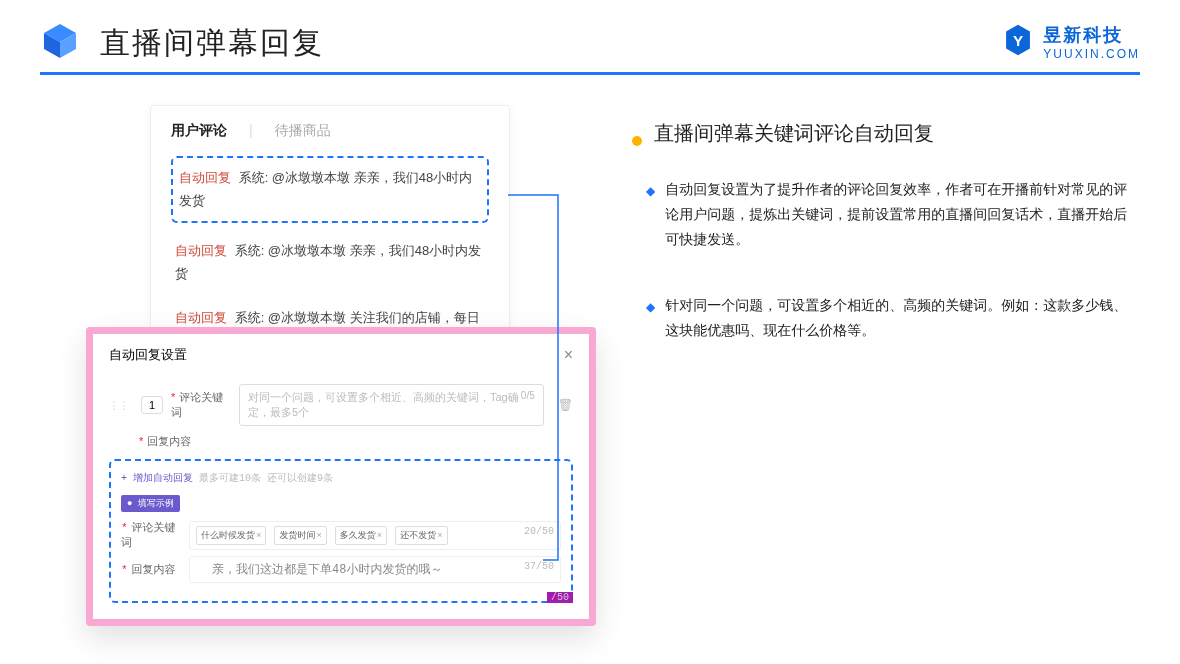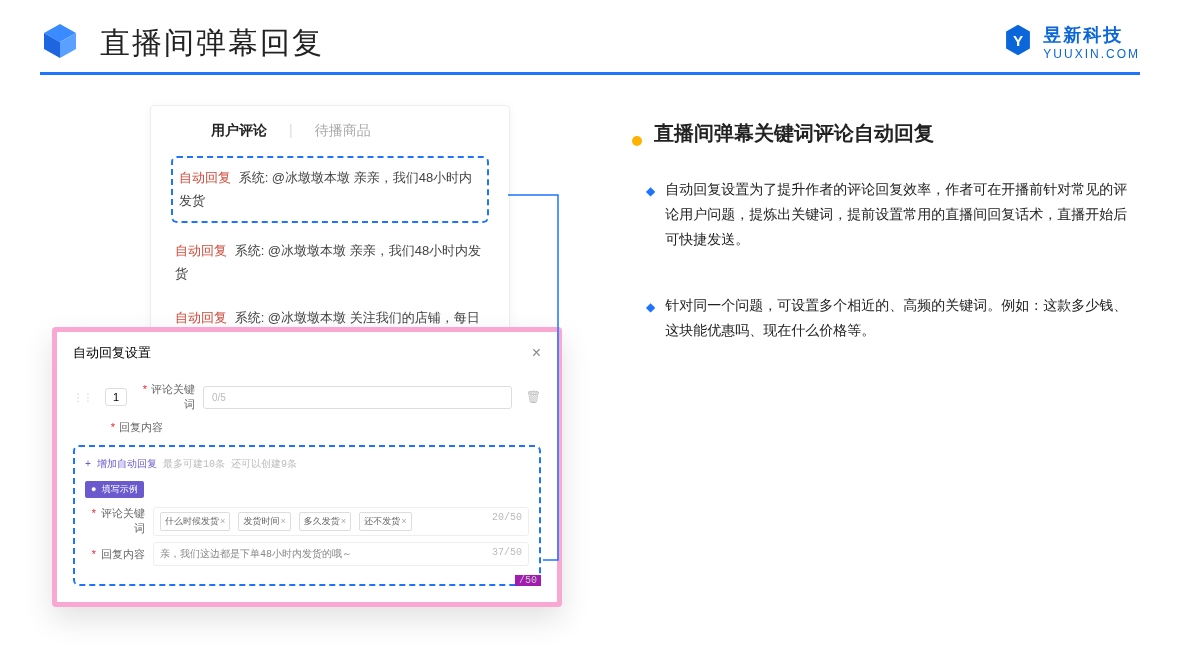--- a/index.html
+++ b/index.html
@@ -15,61 +15,61 @@
 .brand-sub { color: #0b66d9; font-size: 12px; letter-spacing: 2px; }
 .divider { height: 3px; background: #1e73ff; margin: 0 40px 30px 40px; }
 
 .body { display: flex; padding: 0 40px; }
 .left-col { width: 500px; position: relative; }
 .right-col { flex: 1; padding-left: 80px; padding-top: 15px; }
 
 
 .comments-card { width: 360px; margin-left: 110px; background: #fff; border: 1px solid #eee; border-radius: 4px; padding: 16px 20px 20px 20px; box-shadow: 0 2px 10px rgba(0,0,0,0.05); position: relative; z-index: 1; }
 .tabs { display: flex; gap: 22px; font-size: 14px; margin-bottom: 16px; }
-.tab-active { font-weight: 700; color: #222; margin-left: 40px; }
+.tab-active { font-weight: 700; color: #222; }
 .tab-inactive { color: #aaa; }
 .tab-divider { color: #ddd; }
 .comment-row { font-size: 13px; color: #444; line-height: 1.8; margin-bottom: 8px; padding: 6px 4px; }
 .auto-label { color: #d14b3c; margin-right: 4px; text-align: right; }
 .highlighted { border: 2px dashed #1e73ff; border-radius: 6px; padding: 8px 6px; margin-bottom: 10px; position: relative; }
 
 
-.settings-card { position: absolute; top: 222px; left: 12px; width: 510px; background: #fff; border: 5px solid #f9a8d4; border-radius: 4px; box-shadow: 0 12px 30px rgba(0,0,0,0.12); z-index: 2; padding: 12px 16px 16px 16px; }
+.settings-card { position: absolute; top: 222px; left: 46px; width: 510px; background: #fff; border: 7px solid #f9a8d4; border-radius: 4px; box-shadow: 0 12px 30px rgba(0,0,0,0.12); z-index: 2; padding: 12px 16px 16px 16px; }
 .settings-header { display: flex; justify-content: space-between; align-items: center; font-size: 13px; margin-bottom: 20px; }
 .close-x { color: #888; font-size: 16px; }
 .form-block { display: flex; align-items: center; gap: 8px; margin-bottom: 8px; font-size: 11px; }
-.form-label { width: 60px; text-align: right; color: #666; font-size: 11px; }
+.form-label { width: 60px; text-align: left; color: #666; font-size: 11px; }
 .req { color: #e23; margin-right: 4px; }
 .form-input { flex: 1; border: 1px solid #ddd; border-radius: 3px; padding: 5px 8px; color: #bbb; font-size: 11px; display: flex; justify-content: space-between; }
 .counter { color: #bbb; font-size: 10px; }
 .idx-box { border: 1px solid #ddd; padding: 2px 4px; font-size: 11px; border-radius: 3px; width: 22px; text-align: center; margin-left: 4px; }
 .trash { color: #bbb; font-size: 12px; margin-left: 6px; }
 .dots-handle { color: #ccc; font-size: 10px; }
 
 .example-wrap { border: 2px dashed #1e73ff; border-radius: 6px; padding: 10px 10px 12px 10px; margin-top: 10px; position: relative; font-family: Liberation Mono, monospace; }
 .add-link { color: #6a5acd; font-size: 10px; margin-bottom: 8px; display: flex; gap: 6px; align-items: center; }
 .add-link .hint { color: #bbb; }
 .example-badge { background: #6a5acd; color: #fff; font-size: 9px; padding: 2px 6px; border-radius: 2px; display: inline-block; margin-bottom: 8px; }
 .tag { display: inline-block; border: 1px solid #ddd; font-size: 9px; padding: 2px 4px; margin-right: 2px; color: #666; border-radius: 2px; }
 .tag-x { color: #aaa; margin-left: 1px; }
 .example-row { display: flex; align-items: center; gap: 8px; font-size: 10px; margin-bottom: 6px; }
 .example-input { flex: 1; border: 1px solid #eee; border-radius: 3px; padding: 4px 6px; display: flex; justify-content: space-between; align-items: flex-start; }
-.example-text { color: #888; font-size: 10px; }
+.example-text { color: #888; font-size: 12px; margin-left: 16px; }
 .ghost-counter { position: absolute; right: -2px; bottom: -2px; color: #ccc; font-size: 10px; background:#a21caf; padding:0 4px; }
 
 
 .connector { position: absolute; z-index: 3; pointer-events: none; }
 .connector svg { overflow: visible; }
 
 
 .section-head { display: flex; align-items: center; gap: 10px; margin-bottom: 30px; }
 .dots-icon { position: relative; width: 24px; height: 24px; }
 .dot-blue { width: 20px; height: 20px; background: #1e73ff; border-radius: 50%; }
 .dot-yellow { width: 10px; height: 10px; background: #ffb300; border-radius: 50%; position: absolute; left: 12px; top: 14px; }
-.section-title { font-size: 20px; font-weight: 700; color: #222; text-align: center; }
+.section-title { font-size: 20px; font-weight: 400; color: #222; text-align: center; }
 .bullet-item { display: flex; gap: 10px; margin-left: 26px; margin-bottom: 40px; font-size: 14px; line-height: 1.8; color: #222; }
 .diamond { color: #1e73ff; font-size: 12px; margin-top: 4px; }
 .bullet-text { flex: 1; }
 </style>
 </head>
 <body>
 
 <div class="header">
   <div class="header-left">
     <span class="cube-icon">
@@ -123,20 +123,21 @@
       <div class="settings-header">
         <span>自动回复设置</span>
         <span class="close-x">×</span>
       </div>
 
       <div class="form-block">
         <span class="dots-handle">⋮⋮</span>
         <span class="idx-box">1</span>
         <span class="form-label"><span class="req">*</span><span>评论关键词</span></span>
         <span class="form-input">
+          <span>对同一个问题，可设置多个相近、高频的关键词，Tag确定，最多5个</span>
           <span class="counter">0/5</span>
         </span>
         <span class="trash">🗑</span>
       </div>
 
       <div class="form-block" style="margin-left:30px">
         <span class="form-label"><span class="req">*</span><span>回复内容</span></span>
         <span style="width:16px"></span>
       </div>
 

